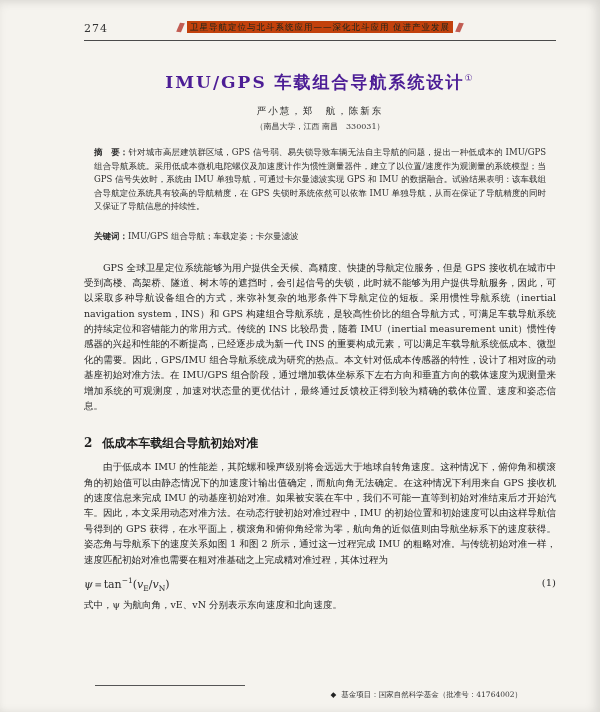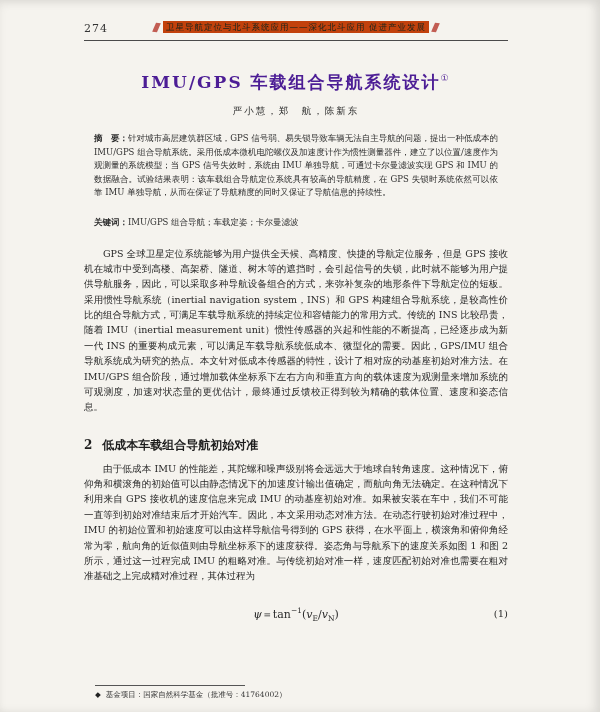--- a/index.html
+++ b/index.html
@@ -8,21 +8,21 @@
     background: #dcdad4;
     font-family: "DejaVu Serif", serif;
     color: #2b2b2b;
   }
   .page {
     position: relative;
     width: 600px; height: 712px;
     box-sizing: border-box;
     background: #f5f3ee;
     box-shadow: inset -6px 0 10px rgba(0,0,0,0.08), inset 0 4px 8px rgba(0,0,0,0.05);
-    padding: 22px 92px 40px 84px;
+    padding: 22px 44px 40px 84px;
     overflow: hidden;
   }
   
   .head-row { position: relative; height: 14px; }
   .page-num {
     position: absolute; left: 0; top: 0;
     font-size: 11px; letter-spacing: 1px; color: #333;
   }
   .running-title-wrap { text-align: center; font-size: 8.5px; }
   .running-title {
@@ -53,28 +53,28 @@
   .keywords { margin-top: 5px; }
   .block-label { font-weight: bold; }
   
   .sec-heading { margin-top: 22px; font-size: 12px; font-weight: bold; color: #1d1d1d; }
   .sec-heading .sec-num { margin-right: 10px; }
   .para {
     margin-top: 7px; font-size: 9.5px; line-height: 1.62;
     text-align: justify; text-indent: 2em; color: #262626;
   }
   
-  .eq-row { position: relative; margin-top: 23px; text-align: center; font-size: 11px; }
+  .eq-row { position: relative; margin-top: 9px; font-size: 11px; }
   .eq-row .var { font-style: italic; font-family: "DejaVu Serif", serif; }
   .eq-row sup { font-size: 7.5px; }
   .eq-row sub { font-size: 7.5px; }
   .eq-num { position: absolute; right: 0; top: 1px; font-size: 10px; font-style: normal; }
   .after-eq { margin-top: 4px; font-size: 9.5px; line-height: 1.6; text-align: justify; color: #262626; }
   
-  .footnote-area { position: absolute; left: 95px; right: 78px; bottom: 12px; }
+  .footnote-area { position: absolute; left: 95px; right: 78px; bottom: 12px; text-align: right; }
   .footnote-rule { border: 0; border-top: 1px solid #555; width: 150px; margin: 0 0 4px 0; }
   .footnote { font-size: 7.5px; color: #333; }
   .footnote .fn-bullet { margin-right: 5px; color: #222; }
 </style>
 </head>
 <body>
 
 <div class="page">
 
   <div class="head-row">
@@ -82,40 +82,42 @@
     <div class="running-title-wrap">
       <span class="red-mark"></span><span class="running-title">卫星导航定位与北斗系统应用——深化北斗应用  促进产业发展</span><span class="red-mark"></span>
     </div>
   </div>
   <hr class="head-rule">
 
   <div class="title">
     <span>IMU/GPS 车载组合导航系统设计</span><sup>①</sup>
   </div>
   <div class="authors">严小慧，郑　航，陈新东</div>
+  <div class="affiliation">（南昌大学，江西 南昌　330031）</div>
 
   <div class="abstract">
     <span class="block-label">摘　要：</span><span>针对城市高层建筑群区域，GPS 信号弱、易失锁导致车辆无法自主导航的问题，提出一种低成本的 IMU/GPS 组合导航系统。采用低成本微机电陀螺仪及加速度计作为惯性测量器件，建立了以位置/速度作为观测量的系统模型；当 GPS 信号失效时，系统由 IMU 单独导航，可通过卡尔曼滤波实现 GPS 和 IMU 的数据融合。试验结果表明：该车载组合导航定位系统具有较高的导航精度，在 GPS 失锁时系统依然可以依靠 IMU 单独导航，从而在保证了导航精度的同时又保证了导航信息的持续性。</span>
   </div>
 
   <div class="keywords">
     <span class="block-label">关键词：</span><span>IMU/GPS 组合导航；车载定姿；卡尔曼滤波</span>
   </div>
 
   <div class="para">GPS 全球卫星定位系统能够为用户提供全天候、高精度、快捷的导航定位服务，但是 GPS 接收机在城市中受到高楼、高架桥、隧道、树木等的遮挡时，会引起信号的失锁，此时就不能够为用户提供导航服务，因此，可以采取多种导航设备组合的方式，来弥补复杂的地形条件下导航定位的短板。采用惯性导航系统（inertial navigation system，INS）和 GPS 构建组合导航系统，是较高性价比的组合导航方式，可满足车载导航系统的持续定位和容错能力的常用方式。传统的 INS 比较昂贵，随着 IMU（inertial measurement unit）惯性传感器的兴起和性能的不断提高，已经逐步成为新一代 INS 的重要构成元素，可以满足车载导航系统低成本、微型化的需要。因此，GPS/IMU 组合导航系统成为研究的热点。本文针对低成本传感器的特性，设计了相对应的动基座初始对准方法。在 IMU/GPS 组合阶段，通过增加载体坐标系下左右方向和垂直方向的载体速度为观测量来增加系统的可观测度，加速对状态量的更优估计，最终通过反馈校正得到较为精确的载体位置、速度和姿态信息。</div>
 
   <div class="sec-heading">
     <span class="sec-num">2</span><span>低成本车载组合导航初始对准</span>
   </div>
   <div class="para">由于低成本 IMU 的性能差，其陀螺和噪声级别将会远远大于地球自转角速度。这种情况下，俯仰角和横滚角的初始值可以由静态情况下的加速度计输出值确定，而航向角无法确定。在这种情况下利用来自 GPS 接收机的速度信息来完成 IMU 的动基座初始对准。如果被安装在车中，我们不可能一直等到初始对准结束后才开始汽车。因此，本文采用动态对准方法。在动态行驶初始对准过程中，IMU 的初始位置和初始速度可以由这样导航信号得到的 GPS 获得，在水平面上，横滚角和俯仰角经常为零，航向角的近似值则由导航坐标系下的速度获得。姿态角与导航系下的速度关系如图 1 和图 2 所示，通过这一过程完成 IMU 的粗略对准。与传统初始对准一样，速度匹配初始对准也需要在粗对准基础之上完成精对准过程，其体过程为</div>
 
   <div class="eq-row">
     <span><span class="var">ψ</span><span>＝tan</span><sup>−1</sup><span>(</span><span class="var">v</span><sub>E</sub><span>/</span><span class="var">v</span><sub>N</sub><span>)</span></span>
     <span class="eq-num">(1)</span>
   </div>
+  <div class="after-eq">式中，ψ 为航向角，vE、vN 分别表示东向速度和北向速度。</div>
 
   <div class="footnote-area">
     <hr class="footnote-rule">
     <div class="footnote">
       <span class="fn-bullet">◆</span><span>基金项目：国家自然科学基金（批准号：41764002）</span>
     </div>
   </div>
 
 </div>
 

